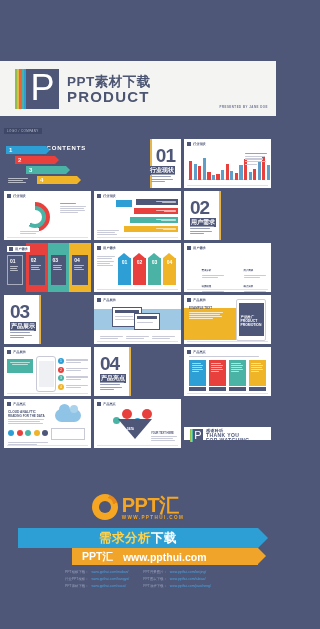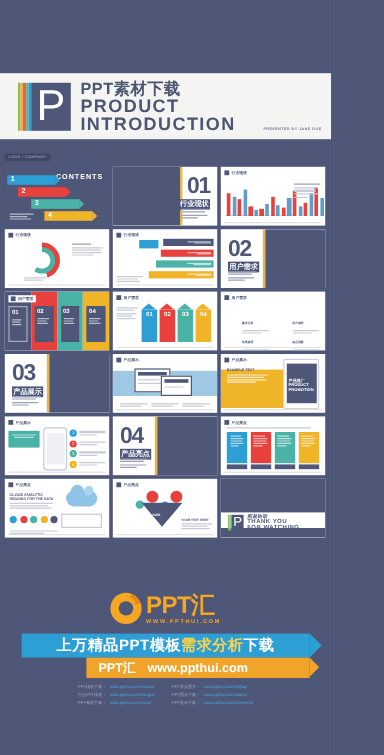--- a/index.html
+++ b/index.html
@@ -221,21 +221,20 @@
           <i style="background:#e8b54a"></i>
         <i style="background:#e8653d"></i>
           <i style="background:#4bb3a6"></i>
         <i style="background:#2e9fd4"></i>
       </div>
       <div class="logo-sq">P</div>
     </div>
     <div class="title-text">
       <div class="t-cn">PPT素材下载</div>
       <div class="t-en">PRODUCT</div>
-      <div class="t-en">INTRODUCTION</div>
     </div>
     <div class="presented">PRESENTED BY JANE DOE</div>
   </div>
 
   <div class="grid">
 
     <div class="logobar">
       <span>LOGO / COMPANY</span>
     </div>
 
@@ -770,21 +769,20 @@
     <div class="pptlogo">
       <div class="ring">
           <span class="wedge"></span>
         </div>
       <div class="ppt-wordmark">
         <div class="ppt-word">PPT汇</div>
         <div class="ppt-url">WWW.PPTHUI.COM</div>
       </div>
     </div>
     <div class="banner-blue">
-      <span class="bt">上万精品PPT模板</span>
       <span class="bt hl">需求分析</span>
       <span class="bt">下载</span>
     </div>
     <div class="banner-yellow">
       <span class="yt">PPT汇</span>
       <span class="yt">www.ppthui.com</span>
     </div>
   </div>
 
   <div class="footer">

